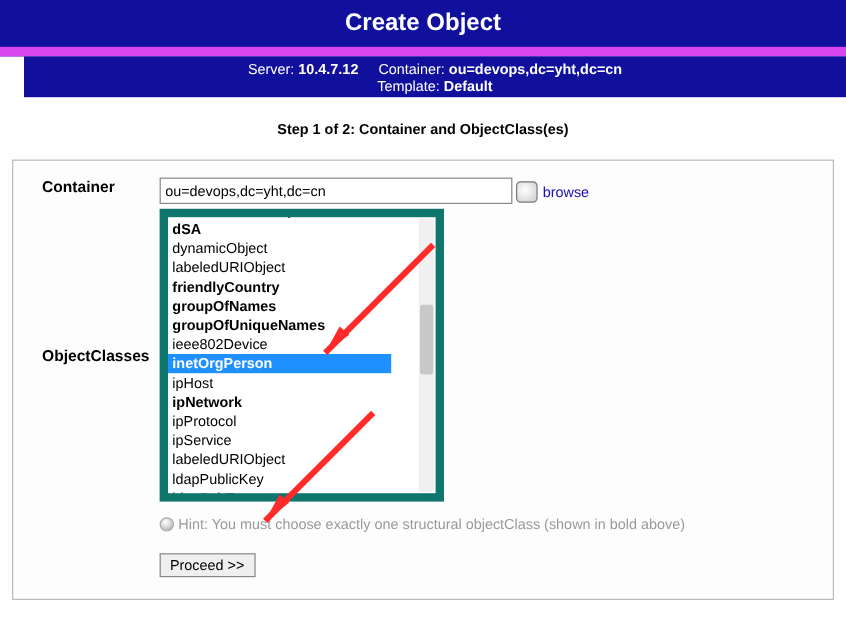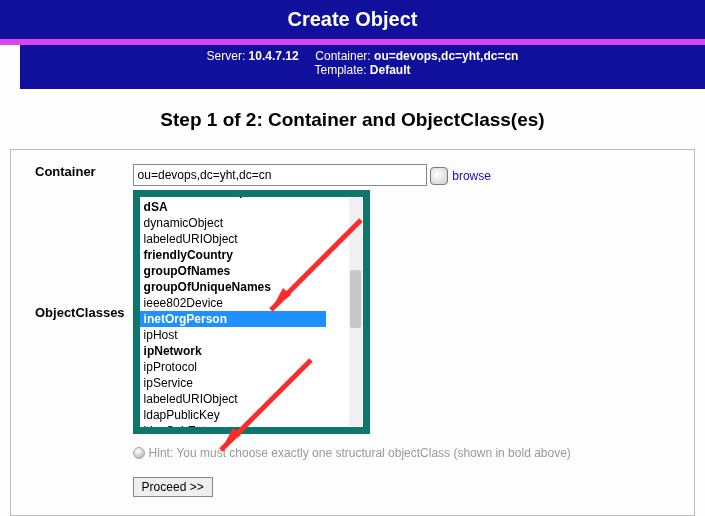--- a/index.html
+++ b/index.html
@@ -11,37 +11,37 @@
     color: #000;
     width: 705px;
   }
   .title-bar {
     background: #10109c;
     color: #fff;
     text-align: center;
     padding: 8px 0;
     font-size: 20px;
     font-weight: bold;
-    border-bottom: 6px solid #d946ef;
+    border-bottom: 8px solid #d946ef;
   }
   .info-bar {
     background: #10109c;
     color: #fff;
     text-align: center;
-    padding: 4px 0 12px 0;
+    padding: 4px 0 2px 0;
     font-size: 12px;
     font-weight: bold;
     margin-left: 20px;
   }
   .info-bar .thin { font-weight: normal; }
   .step {
     text-align: center;
     font-weight: bold;
     padding: 20px 0 18px 0;
-    font-size: 19px;
+    font-size: 12px;
   }
   .form-area {
     border: 1px solid #bbb;
     margin: 0 10px 10px 10px;
     padding: 12px 20px 16px 20px;
     background: #fdfdfd;
   }
   table.form { border-collapse: collapse; }
   table.form td { vertical-align: top; padding: 2px 4px; }
   td.label {

